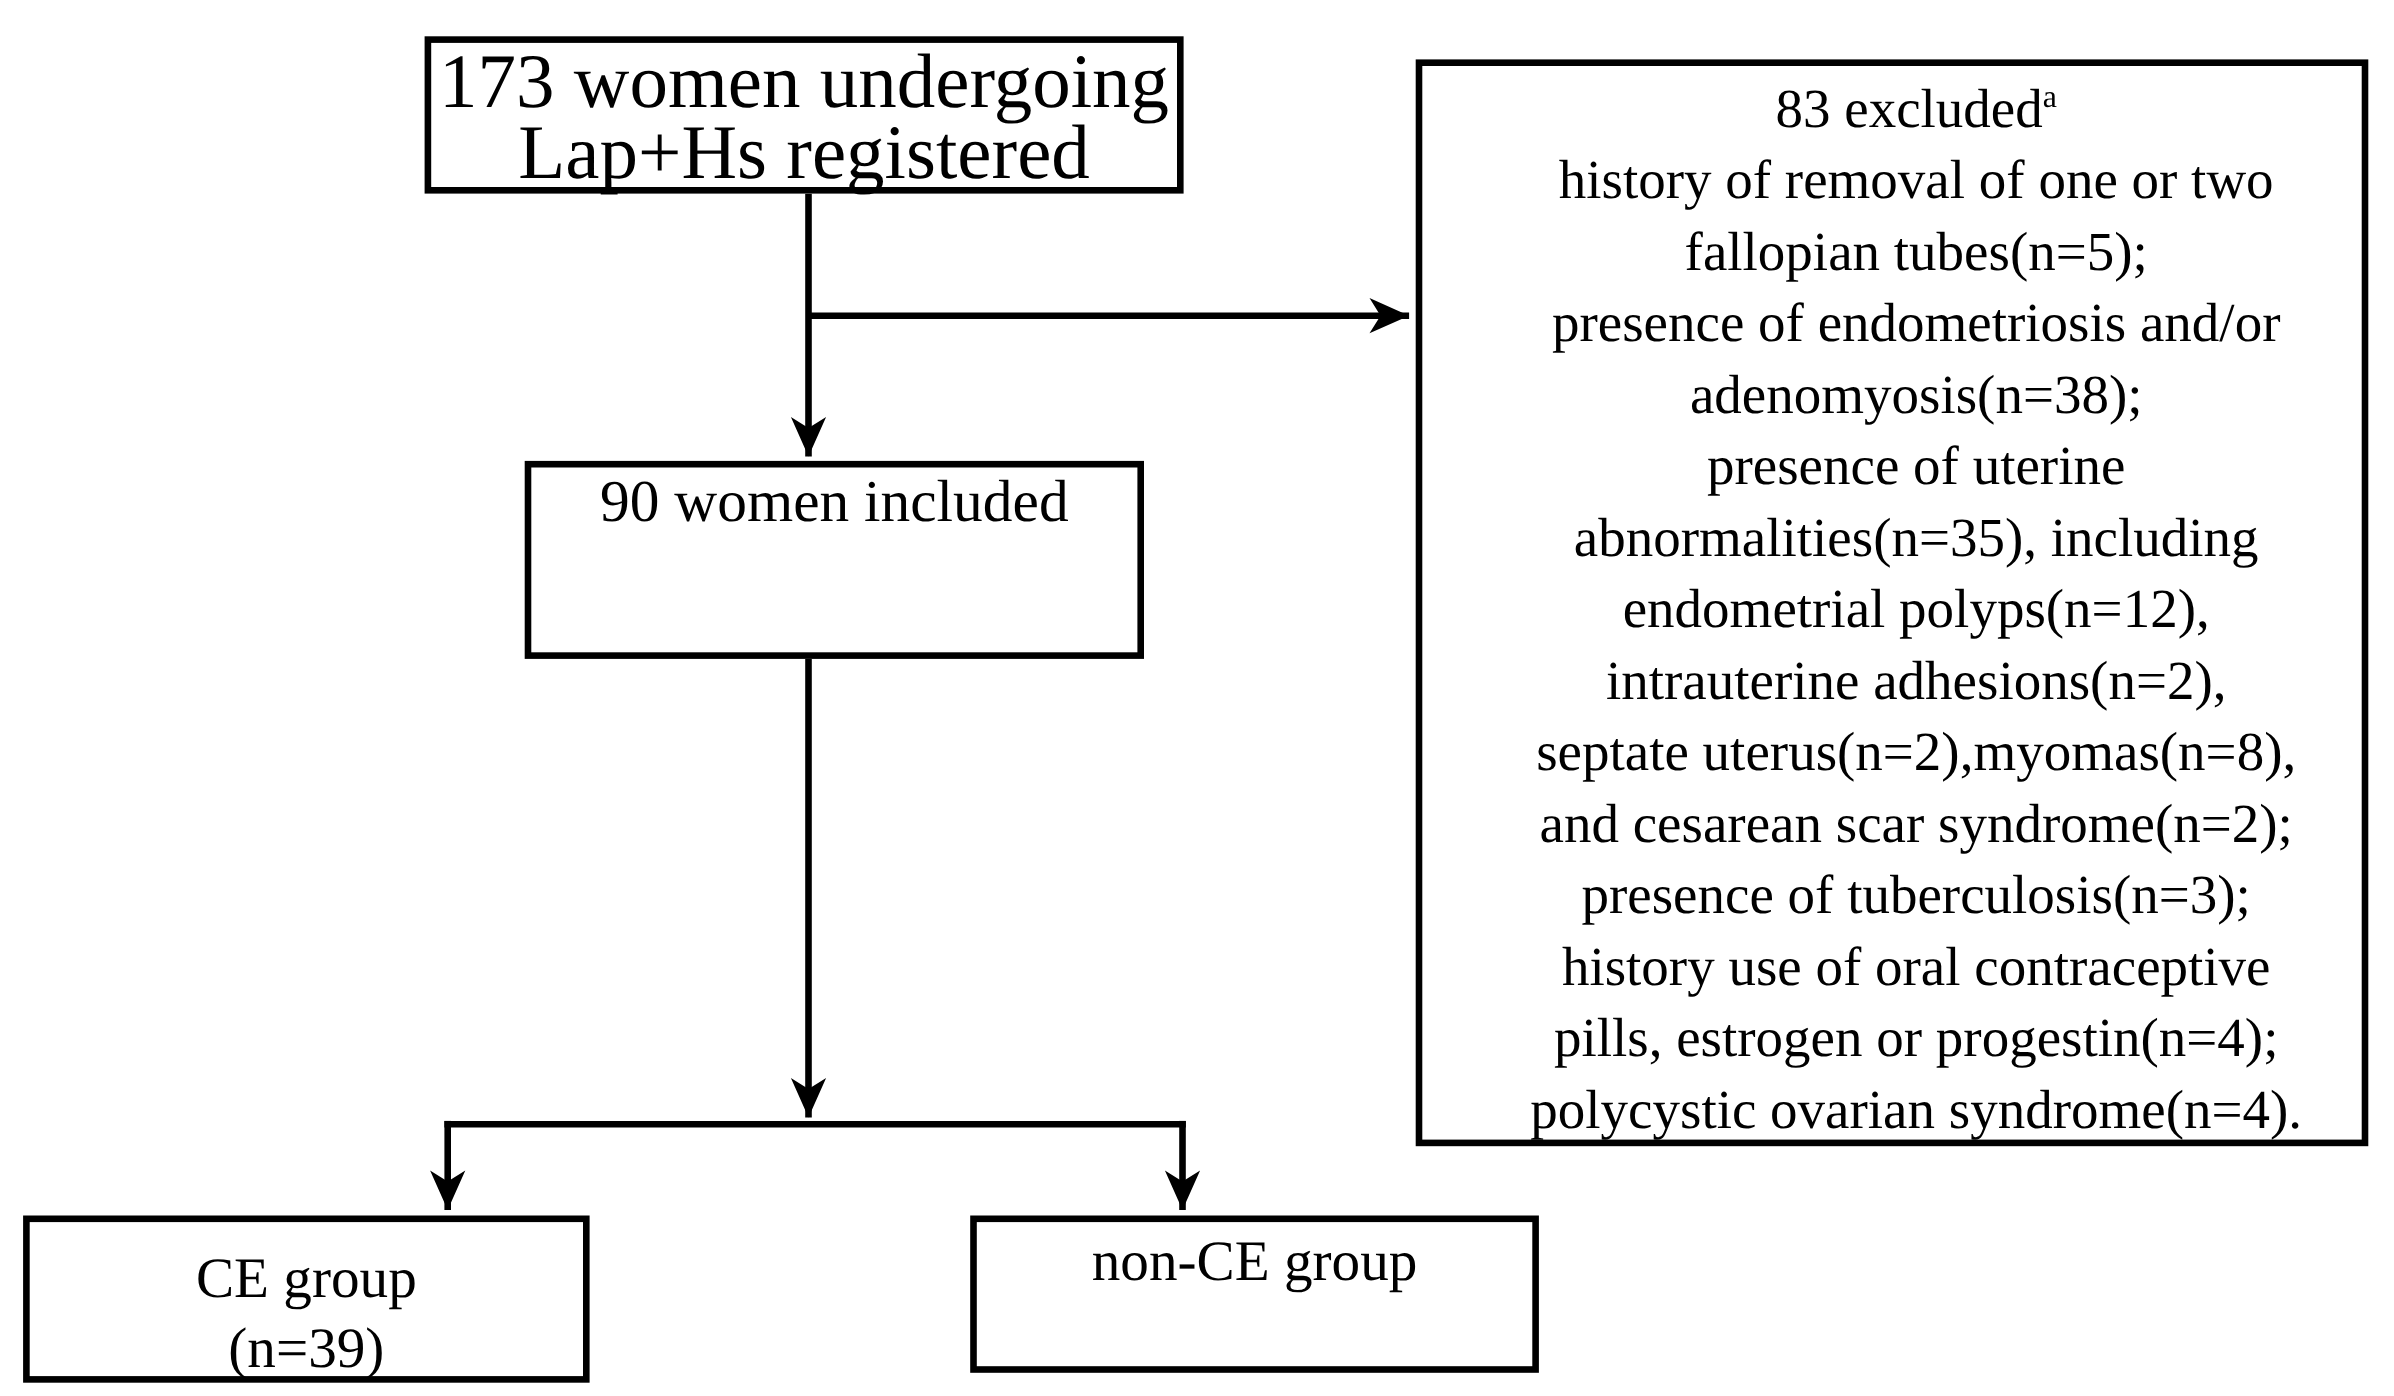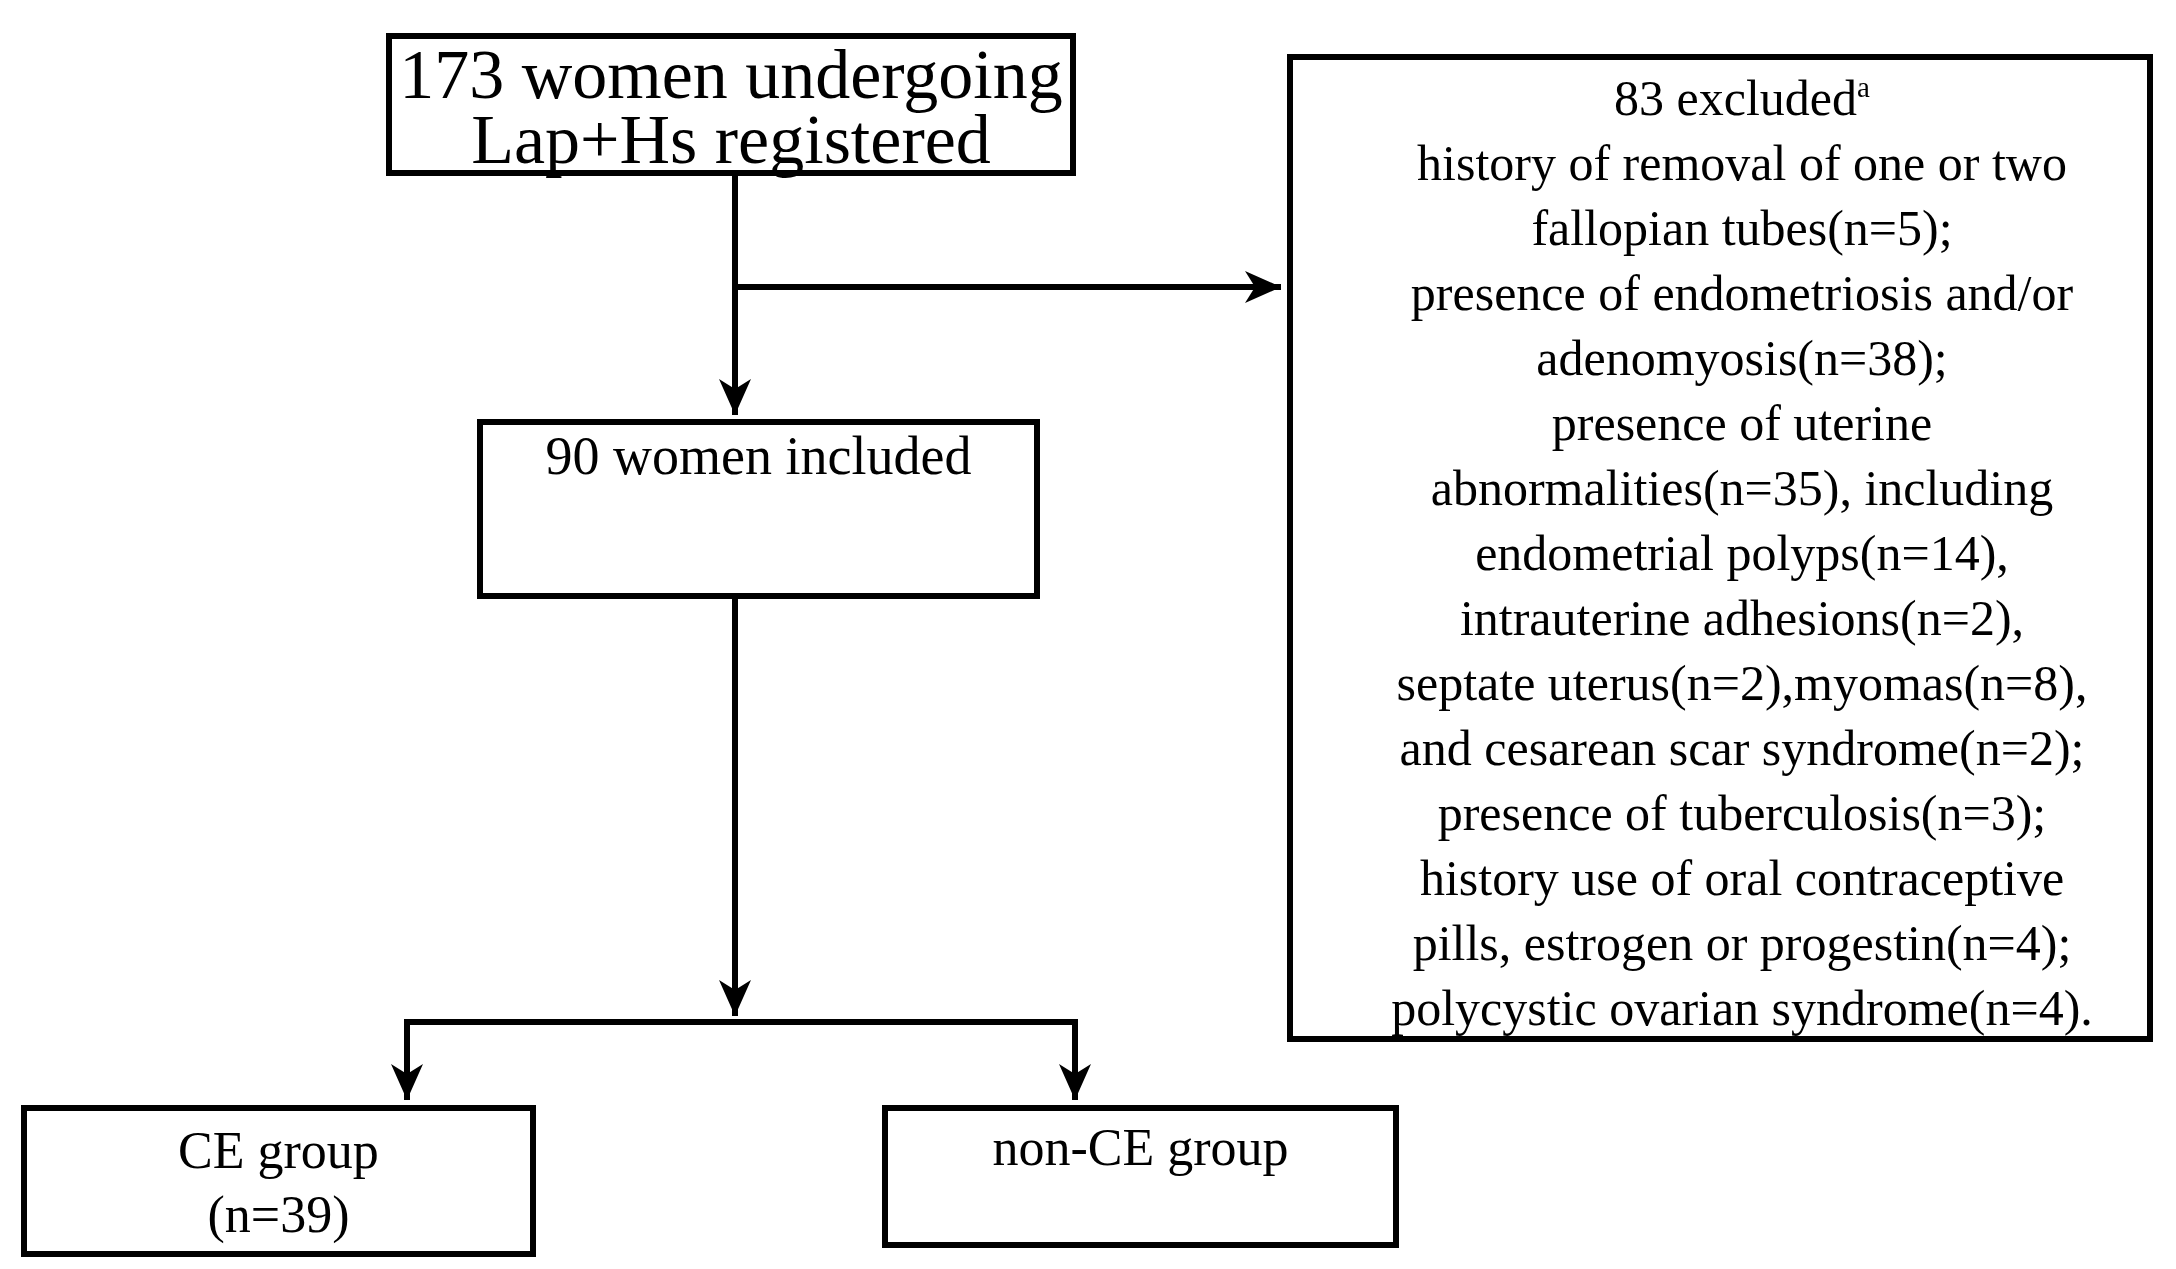--- a/index.html
+++ b/index.html
@@ -45,21 +45,21 @@
     left: 1287px; top: 54px;
     width: 866px; height: 988px;
     font-size: 50px; line-height: 65px;
     padding-top: 6px;
     padding-left: 44px;
   }
   .box-ce {
     left: 21px; top: 1105px;
     width: 515px; height: 152px;
     font-size: 52px; line-height: 64px;
-    padding-top: 8px;
+    padding-top: 20px;
   }
   .box-nonce {
     left: 882px; top: 1105px;
     width: 517px; height: 143px;
     font-size: 52px; line-height: 64px;
     padding-top: 5px;
   }
   .txt-line { white-space: nowrap; }
   .box-excluded sup {
     font-size: 58%;
@@ -96,21 +96,21 @@
   </div>
 
   <div class="box box-excluded">
     <div class="txt-line"><span>83 excluded</span><sup>a</sup></div>
     <div class="txt-line">history of removal of one or two</div>
     <div class="txt-line">fallopian tubes(n=5);</div>
     <div class="txt-line">presence of endometriosis and/or</div>
     <div class="txt-line">adenomyosis(n=38);</div>
     <div class="txt-line">presence of uterine</div>
     <div class="txt-line">abnormalities(n=35), including</div>
-    <div class="txt-line">endometrial polyps(n=14),</div>
+    <div class="txt-line">endometrial polyps(n=12),</div>
     <div class="txt-line">intrauterine adhesions(n=2),</div>
     <div class="txt-line">septate uterus(n=2),myomas(n=8),</div>
     <div class="txt-line">and cesarean scar syndrome(n=2);</div>
     <div class="txt-line">presence of tuberculosis(n=3);</div>
     <div class="txt-line">history use of oral contraceptive</div>
     <div class="txt-line">pills, estrogen or progestin(n=4);</div>
     <div class="txt-line">polycystic ovarian syndrome(n=4).</div>
   </div>
 
   <div class="box box-ce">

